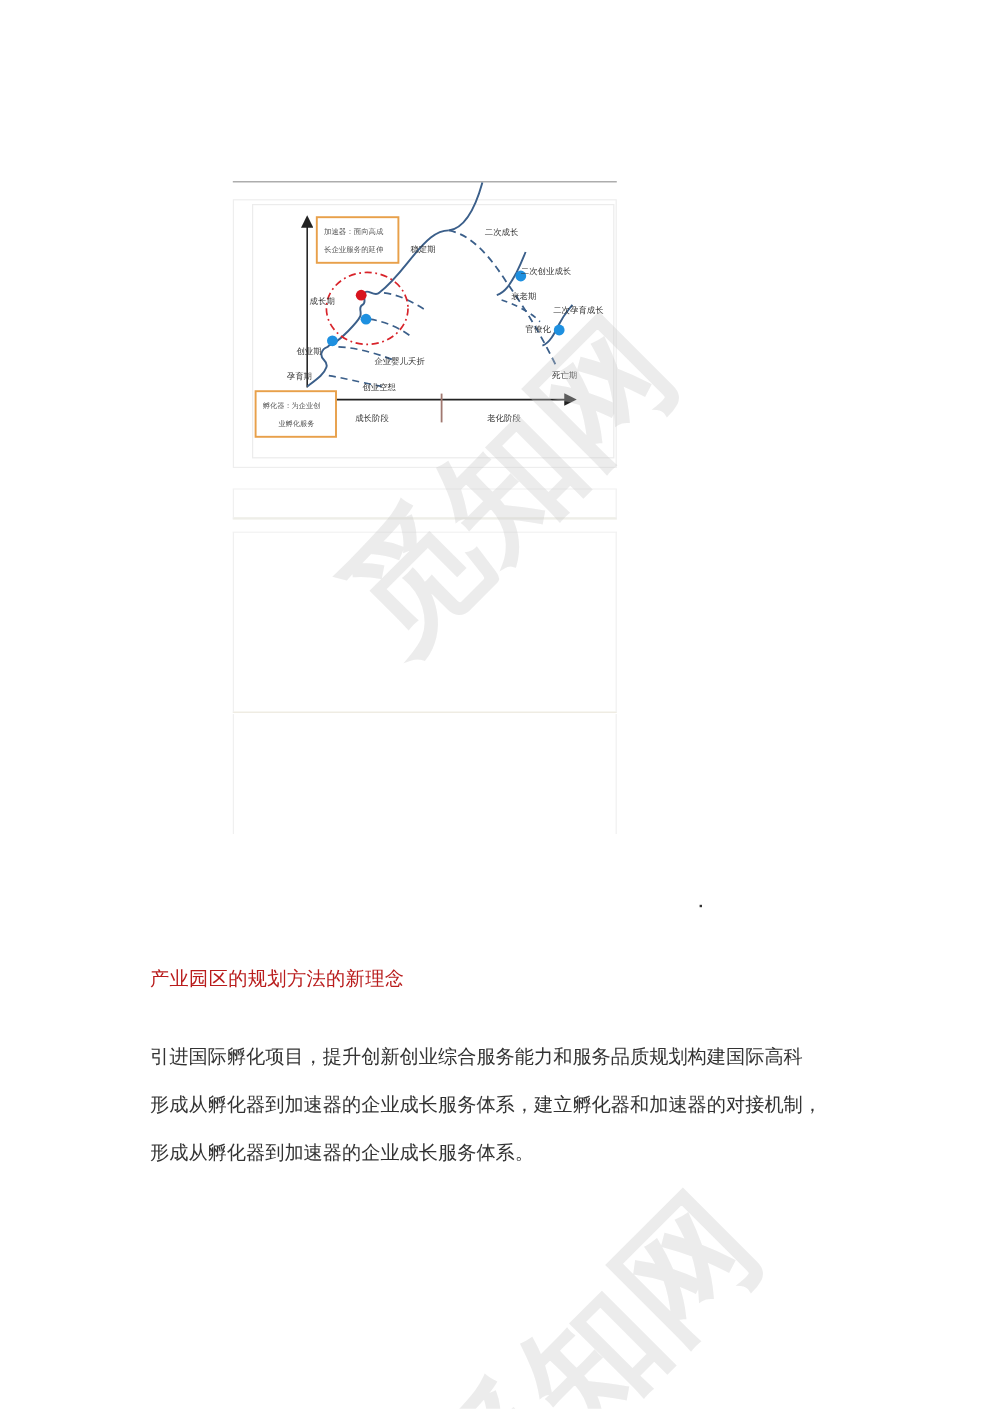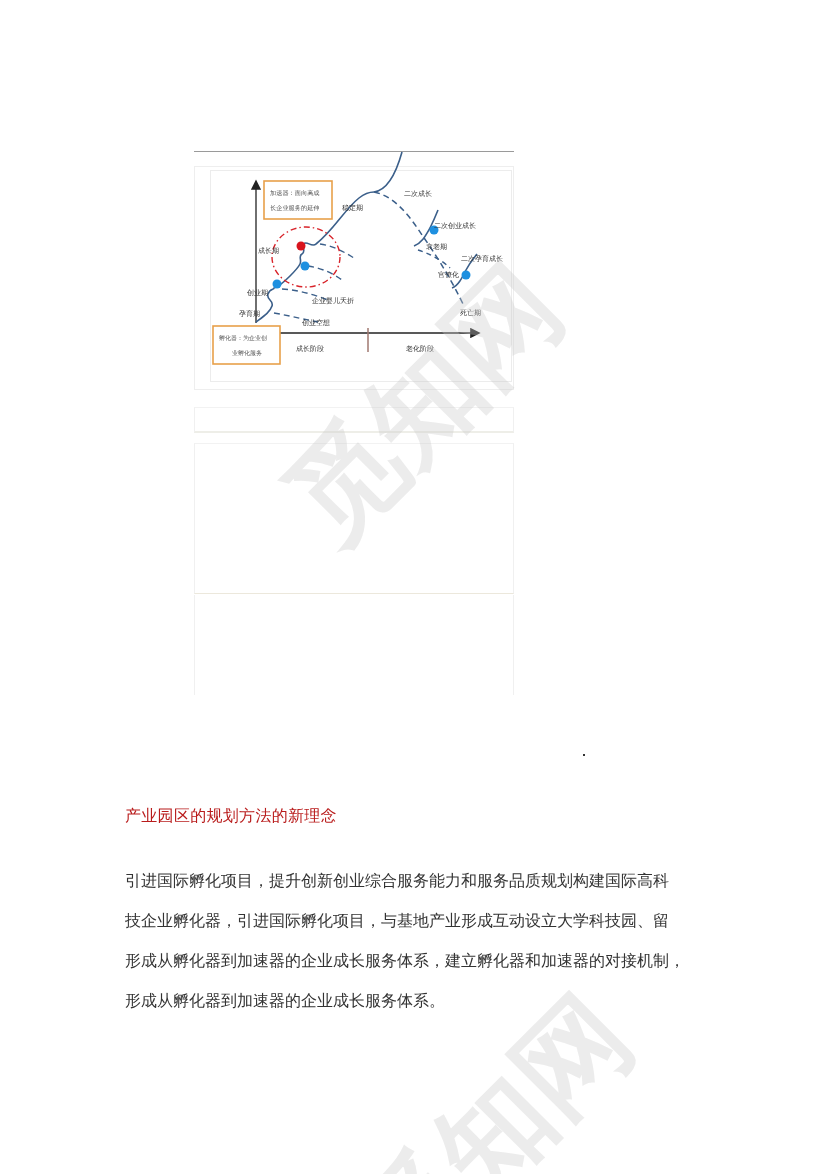--- a/index.html
+++ b/index.html
@@ -198,19 +198,18 @@
 <div class="empty-box box-a"></div>
 <div class="empty-box box-b"></div>
 <div class="empty-box box-c"></div>
 
 <div class="stray-dot"></div>
 
 <h2 class="section-title">产业园区的规划方法的新理念</h2>
 
 <p class="paragraph">
   <span>引进国际孵化项目，提升创新创业综合服务能力和服务品质规划构建国际高科</span>
-  <span>技企业孵化器，引进国际孵化项目，与基地产业形成互动设立大学科技园、留</span>
   <span>形成从孵化器到加速器的企业成长服务体系，建立孵化器和加速器的对接机制，</span>
   <span>形成从孵化器到加速器的企业成长服务体系。</span>
 </p>
 
 <div class="watermark wm-1">觅知网</div>
 <div class="watermark wm-2">觅知网</div>
 
 </body></html>

